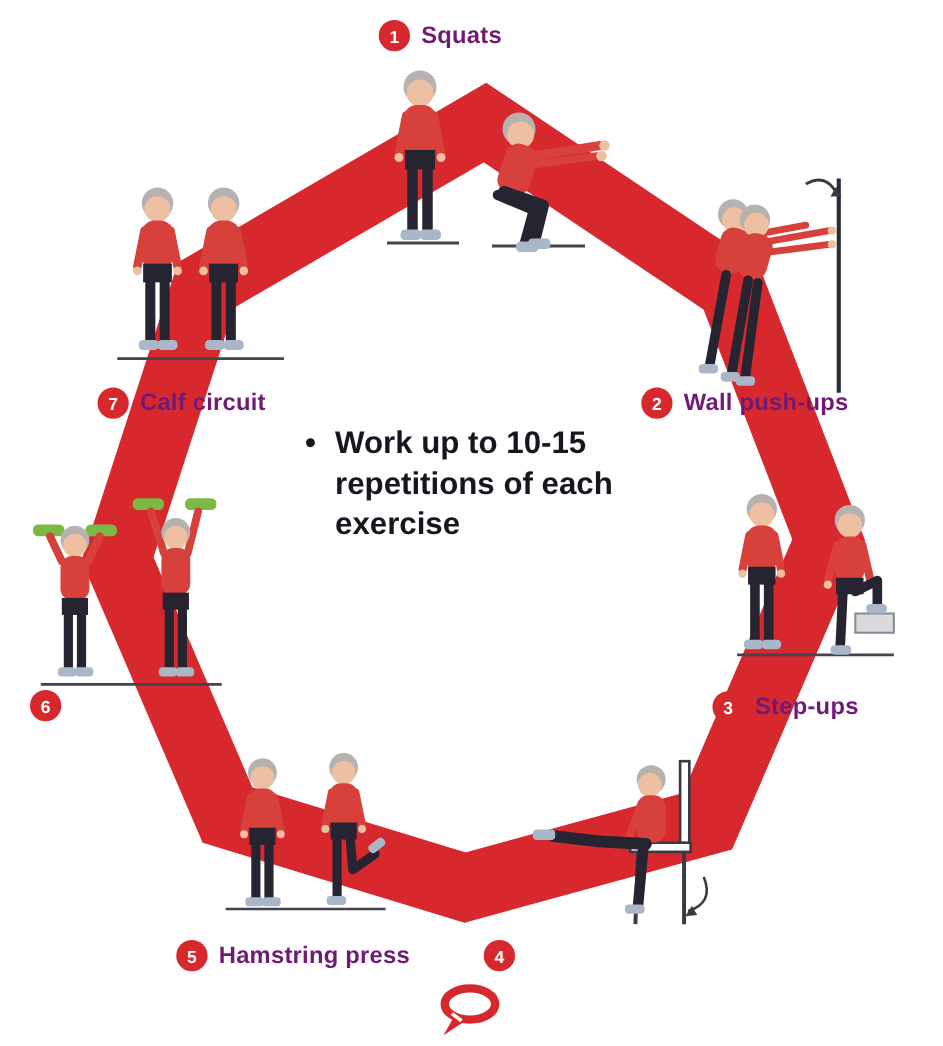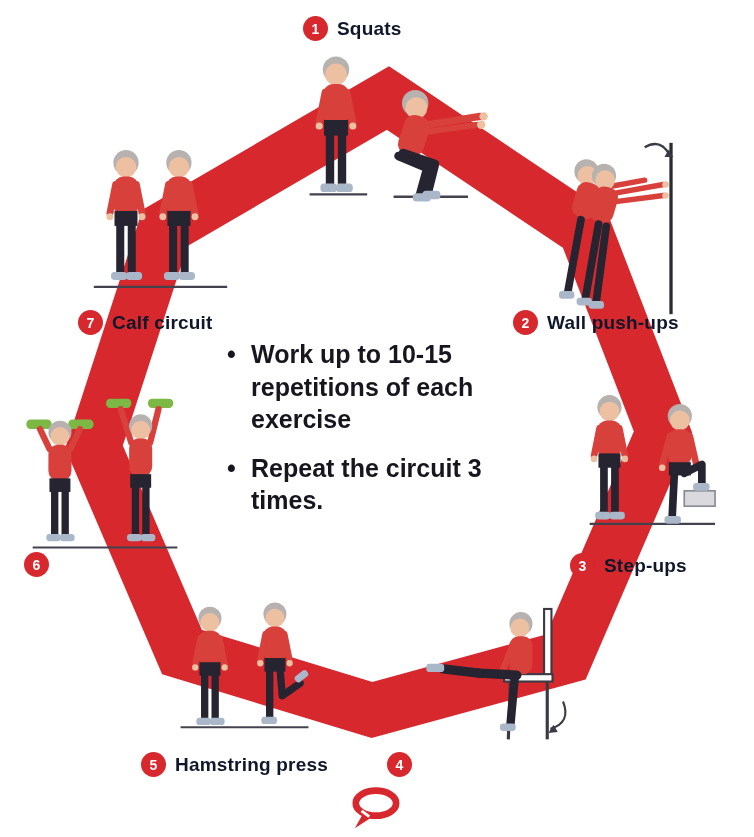--- a/index.html
+++ b/index.html
@@ -11,24 +11,24 @@
   .station{position:absolute;z-index:2;}
   .ex-label{
     position:absolute;z-index:3;display:flex;align-items:center;white-space:nowrap;
   }
   .badge{
     display:inline-flex;align-items:center;justify-content:center;
     width:25px;height:25px;border-radius:50%;background:#d7282e;color:#fff;
     font-weight:bold;font-size:14px;flex:0 0 25px;
   }
   .ex-text{
-    margin-left:9px;font-size:19px;font-weight:bold;color:#0f172a;letter-spacing:.2px;
+    margin-left:9px;font-size:19px;font-weight:bold;color:#701a75;letter-spacing:.2px;
   }
   .center-text{
-    position:absolute;left:227px;top:338px;width:315px;z-index:3;
+    position:absolute;left:244px;top:338px;width:315px;z-index:3;
     color:#17161f;font-size:25px;font-weight:bold;line-height:1.3;
   }
   .center-text ul{list-style:none;margin:0;padding:0;}
   .center-text li{position:relative;padding-left:24px;margin-bottom:16px;}
   .center-text li::before{content:"\2022";position:absolute;left:0;top:0;}
   .logo{position:absolute;left:346px;top:784px;z-index:3;}
 </style>
 </head>
 <body>
 
@@ -240,21 +240,20 @@
     <span class="badge">6</span>
   </div>
   <div class="ex-label" style="left:78px;top:310px;">
     <span class="badge">7</span>
     <span class="ex-text">Calf circuit</span>
   </div>
 
   <div class="center-text">
     <ul>
       <li>Work up to 10-15 repetitions of each exercise</li>
-      <li>Repeat the circuit 3 times.</li>
     </ul>
   </div>
 
   <svg class="logo" width="58" height="48" viewBox="0 0 60 50">
     <ellipse cx="31" cy="20" rx="21" ry="13" fill="none" stroke="#d7282e" stroke-width="7"></ellipse>
     <path d="M18 30 L9 46 L29 33 Z" fill="#d7282e"></path>
     <path d="M16 28 L24 34" stroke="#ffffff" stroke-width="3"></path>
   </svg>
 
 </div>

